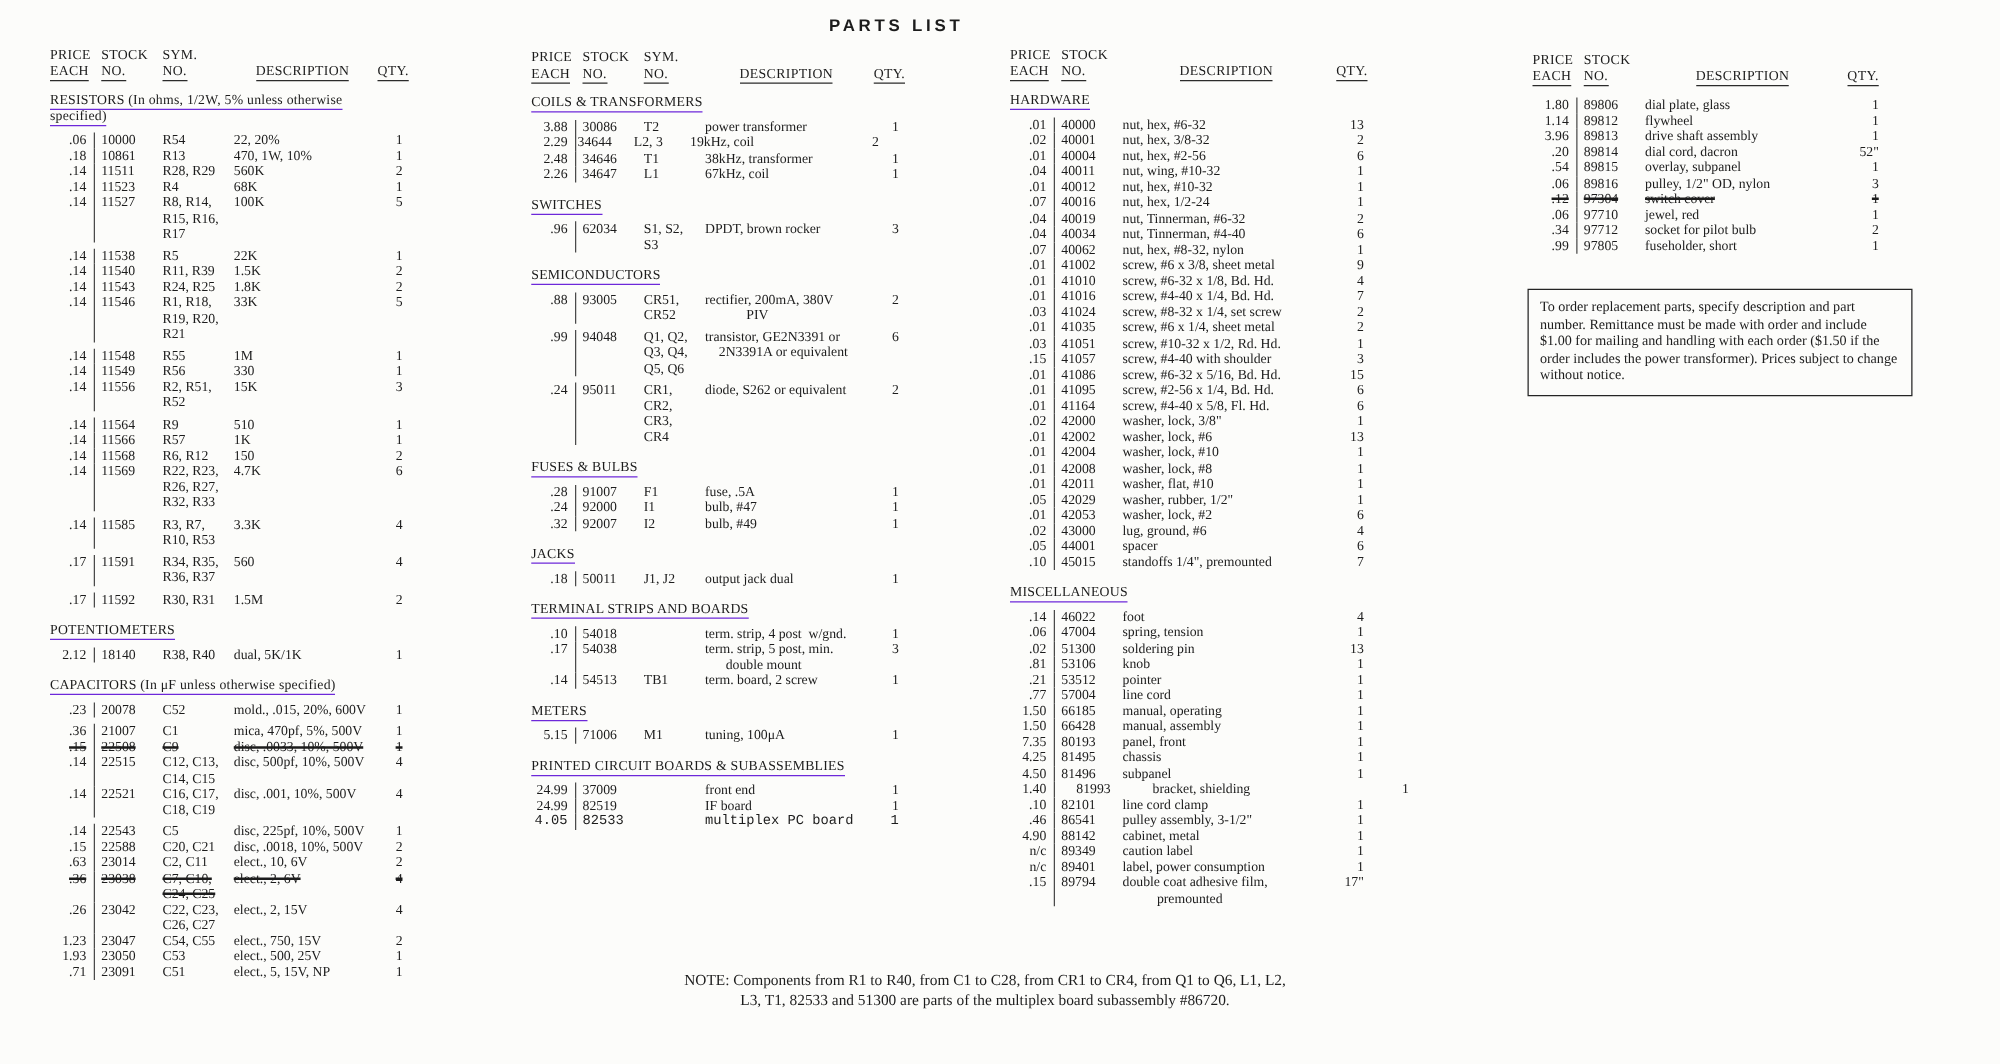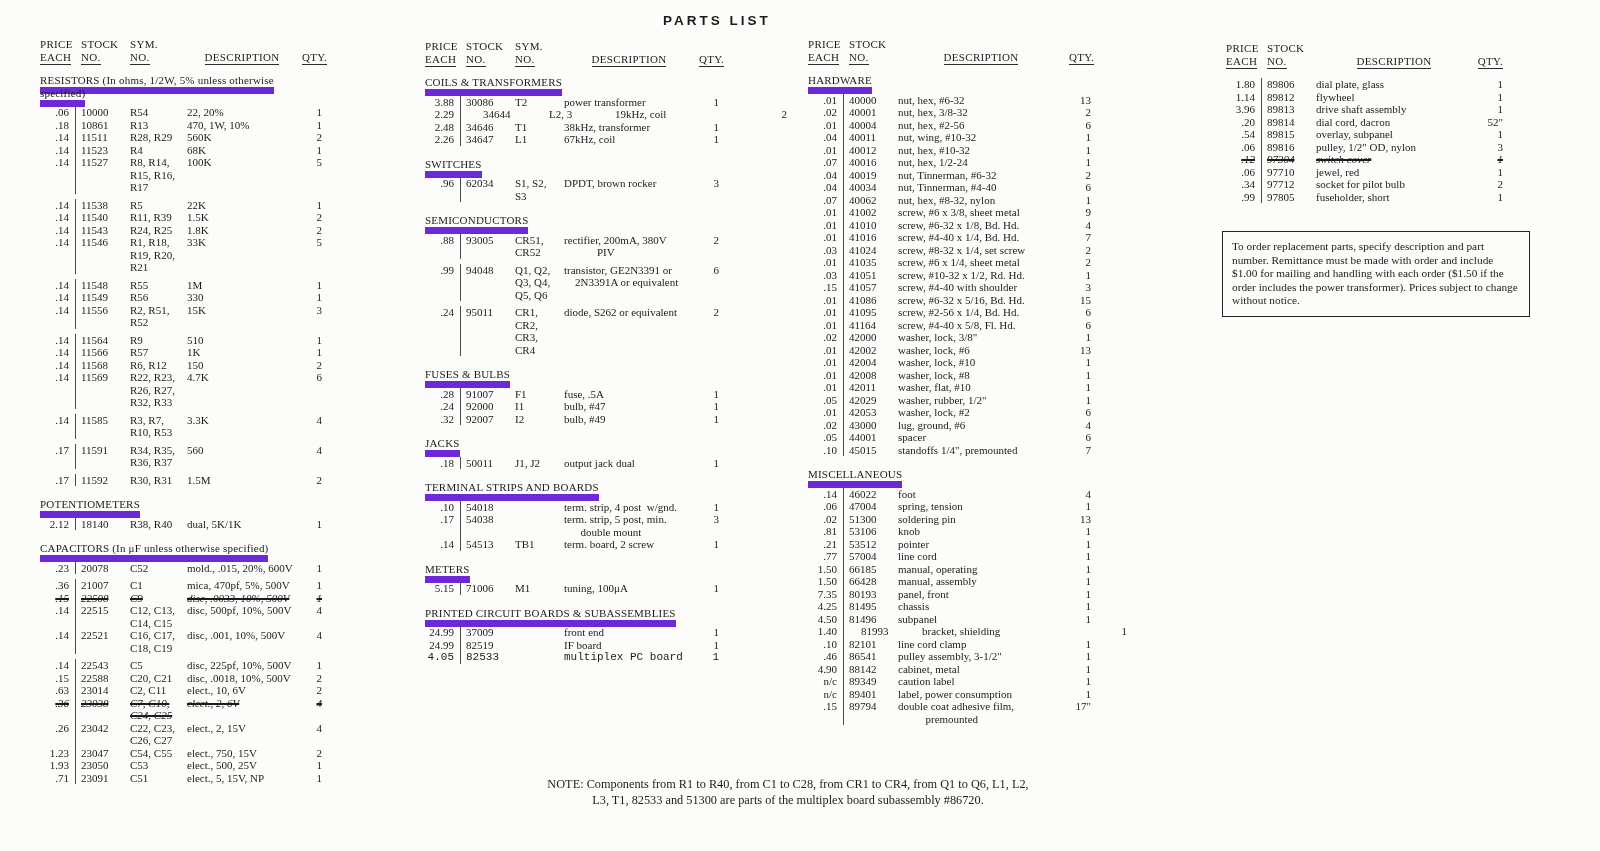--- a/index.html
+++ b/index.html
@@ -14,28 +14,28 @@
     font-weight:700;font-size:13.5px;letter-spacing:3px;white-space:nowrap;
   }
   .column{position:absolute;font-size:11px;line-height:12.5px;}
   .thead{display:grid;align-items:end;margin-bottom:9px;}
   .hcell{letter-spacing:0.3px;white-space:nowrap;}
   .hcell .hu{display:inline-block;border-bottom:1px solid #2b2b2b;padding-bottom:1px;}
   .hc-center{text-align:center;}
   .hc-right{text-align:right;}
   .sec-title{margin:12px 0 7px;letter-spacing:0.2px;}
   .sec-title.first{margin-top:2px;}
-  .sec-title span{border-bottom:7px solid #6d28d9;padding-bottom:1px;}
+  .sec-title span{border-bottom:1px solid #6d28d9;padding-bottom:1px;}
   .row{display:grid;}
   .row.gap{margin-top:5px;}
   .cell{white-space:pre;}
   .c-price{text-align:right;padding-right:6px;border-right:1px solid #4a4a4a;}
   .c-qty{text-align:right;}
   .xout{text-decoration:line-through;text-decoration-thickness:1.5px;}
-  .xall .cell{text-decoration:line-through;text-decoration-thickness:1.5px;font-style:italic;}
+  .xall .cell{text-decoration:line-through;text-decoration-thickness:1.5px;}
   .order-box{
     position:absolute;left:1222px;top:231px;width:308px;box-sizing:border-box;
     border:1.5px solid #242424;padding:8px 9px;
     font-size:11.3px;line-height:13.6px;
   }
   .footer-note{
     position:absolute;top:777px;left:788px;transform:translateX(-50%);
     width:1200px;text-align:center;font-size:12.3px;line-height:15.5px;
     white-space:pre-line;
   }
@@ -324,21 +324,21 @@
           </div>
         </div>
         <div class="sec-title first"><span>COILS &amp; TRANSFORMERS</span></div>
         <div class="row" style="grid-template-columns: 36px 44px 44px 130px 20px; column-gap: 5px;">
           <div class="cell c-price">3.88</div>
           <div class="cell c-stock">30086</div>
           <div class="cell c-sym"><div>T2</div></div>
           <div class="cell c-desc"><div>power transformer</div></div>
           <div class="cell c-qty">1</div>
         </div>
-        <div class="row" style="grid-template-columns: 36px 44px 44px 130px 20px; column-gap: 22px;">
+        <div class="row" style="grid-template-columns: 36px 44px 44px 130px 20px; column-gap: 1px;">
           <div class="cell c-price">2.29</div>
           <div class="cell c-stock">34644</div>
           <div class="cell c-sym"><div>L2, 3</div></div>
           <div class="cell c-desc"><div>19kHz, coil</div></div>
           <div class="cell c-qty">2</div>
         </div>
         <div class="row" style="grid-template-columns: 36px 44px 44px 130px 20px; column-gap: 5px;">
           <div class="cell c-price">2.48</div>
           <div class="cell c-stock">34646</div>
           <div class="cell c-sym"><div>T1</div></div>

